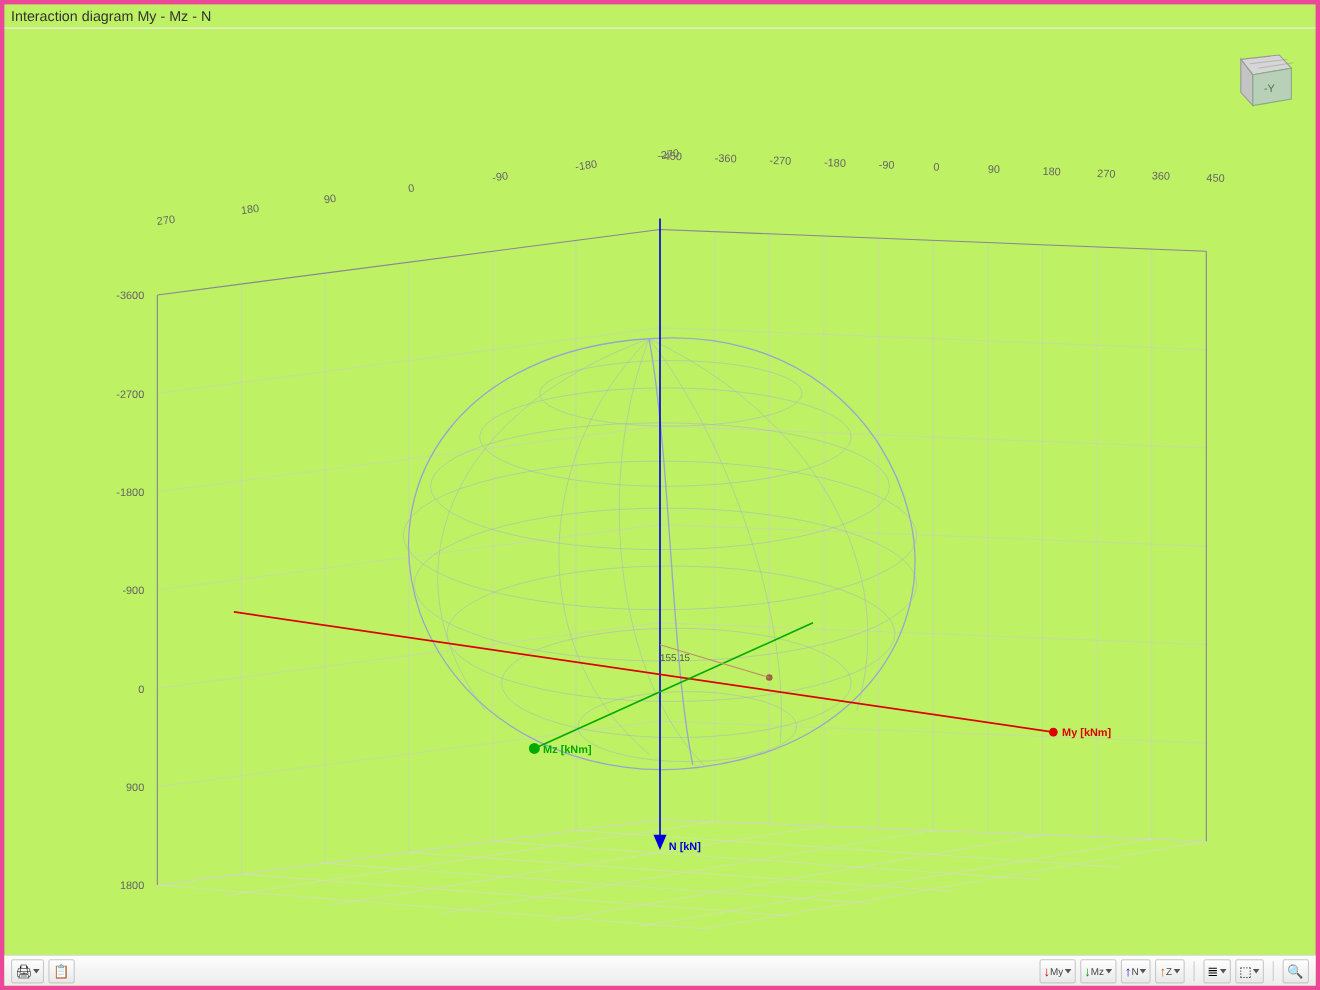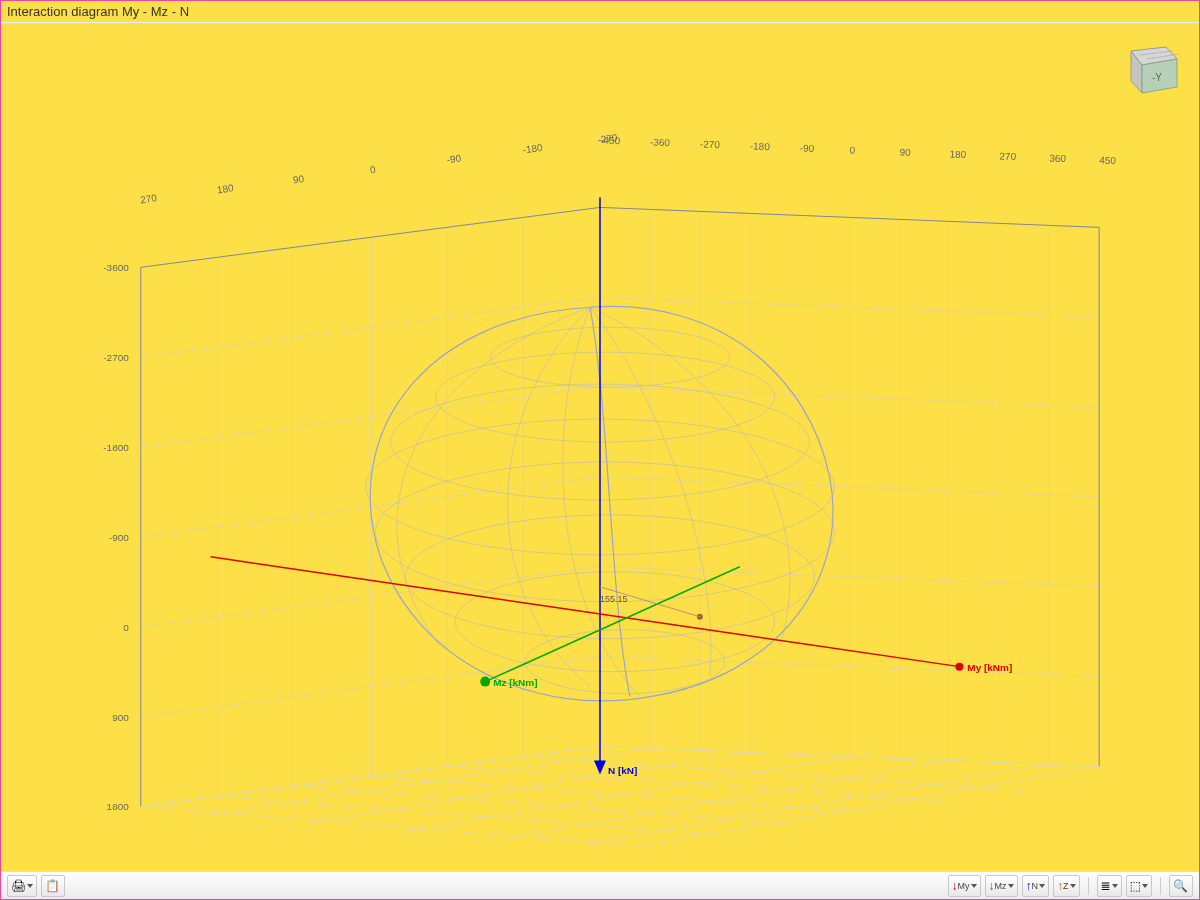--- a/index.html
+++ b/index.html
@@ -1,17 +1,17 @@
 <!DOCTYPE html>
 <html><head>
 <meta charset="utf-8">
 <style>
   * { box-sizing: border-box; margin: 0; padding: 0; }
   body { font-family: "Segoe UI", Tahoma, sans-serif; font-size: 11px; color: #333; background: #fff; width: 1200px; height: 900px; overflow: hidden; position: relative; }
-  .window { position: absolute; inset: 0; border: 1px solid #ec4899; background: #fde047; display: flex; flex-direction: column; }
+  .window { position: absolute; inset: 0; border: 4px solid #ec4899; background: #bef264; display: flex; flex-direction: column; }
   .title { padding: 3px 6px; font-size: 13px; border-bottom: 1px solid #eee; }
   .canvas-wrap { flex: 1; position: relative; overflow: hidden; }
   svg.main { position: absolute; inset: 0; width: 100%; height: 100%; }
   .grid-line { stroke: #ccc; stroke-width: 0.5; }
   .grid-floor { stroke: #d8d8d8; stroke-width: 0.5; fill: none; }
   .axis-box { stroke: #888; stroke-width: 1; fill: none; }
   .axis-N { stroke: #0000dd; stroke-width: 1.5; }
   .axis-My { stroke: #dd0000; stroke-width: 1.5; }
   .axis-Mz { stroke: #00aa00; stroke-width: 1.5; }
   .surf-line { stroke: #a8b0c8; stroke-width: 0.6; fill: none; opacity: 0.8; }

